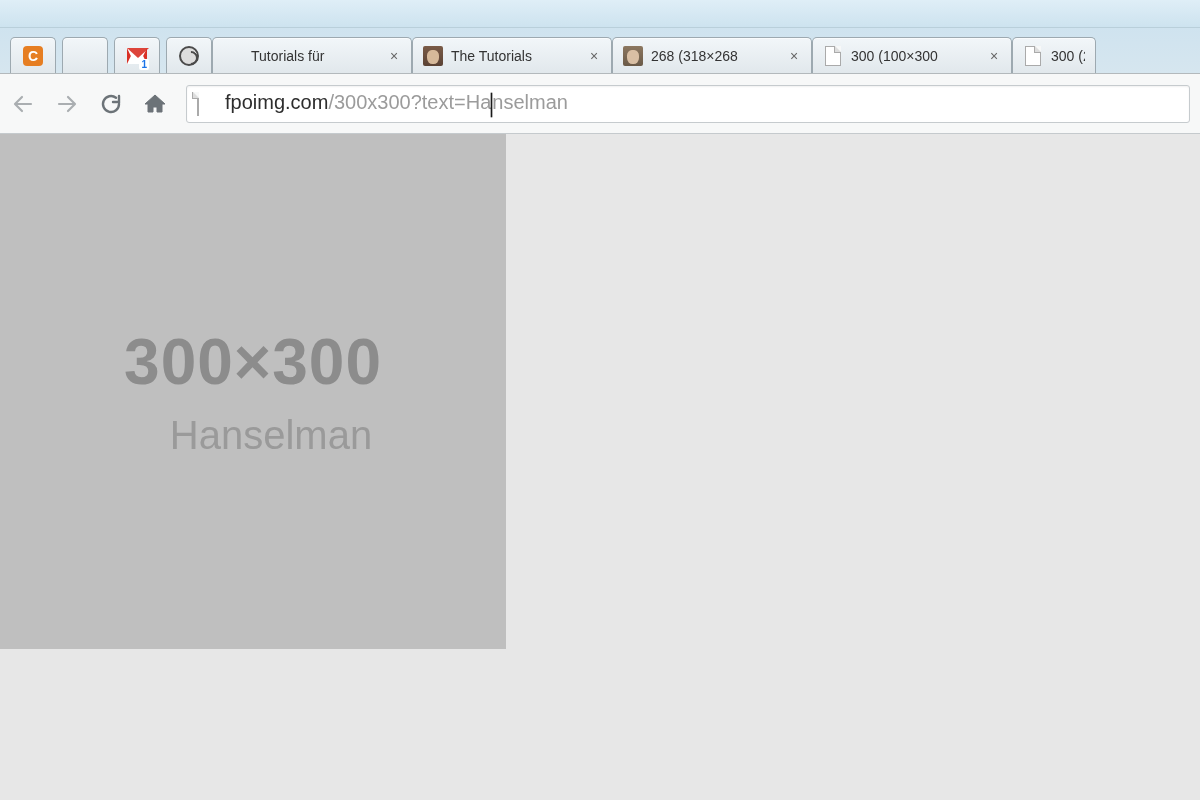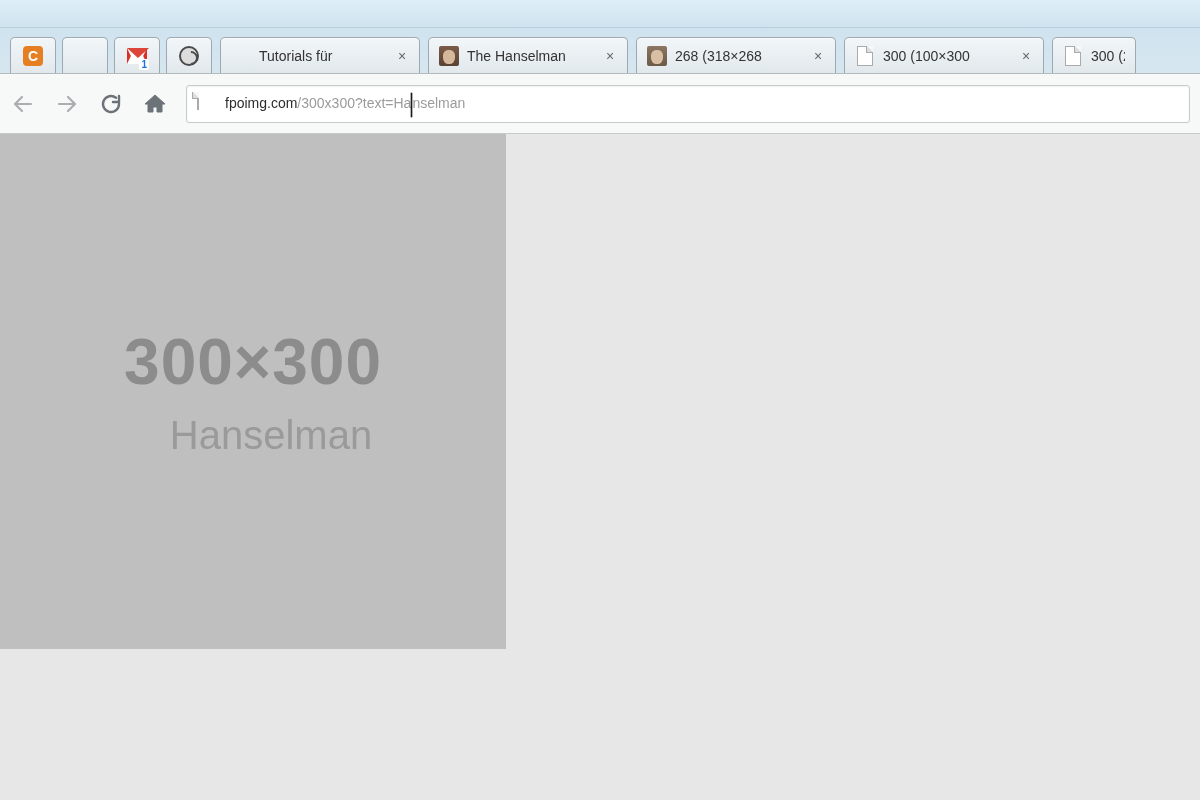--- a/index.html
+++ b/index.html
@@ -39,21 +39,21 @@
     border-top-right-radius: 5px;
     background: linear-gradient(to bottom, #f2f6f9 0%, #e1e8ec 100%);
     color: #333;
     font-size: 14px;
     white-space: nowrap;
     overflow: hidden;
     gap: 8px;
     box-shadow: inset 0 1px 0 rgba(255,255,255,0.6);
   }
   .tab.pinned { width: 46px; justify-content: center; padding: 0; }
-  .tab.regular { width: 200px; margin-left: 8px; }
+  .tab.regular { width: 200px; margin-left: 0; }
   .tab.regular.narrow { width: 84px; }
   .tab .label { flex: 1; overflow: hidden; text-overflow: clip; }
   .tab .close {
     width: 14px; height: 14px; display: flex; align-items: center; justify-content: center;
     color: #666; cursor: pointer; font-size: 14px; line-height: 1;
   }
 
   .favicon { width: 20px; height: 20px; display:flex; align-items:center; justify-content:center; flex:0 0 auto; }
 
   
@@ -149,21 +149,21 @@
   .address-bar {
     flex:1;
     height:38px;
     background:#fff;
     border:1px solid #c6cbce;
     border-radius:3px;
     display:flex;
     align-items:center;
     padding:0 10px;
     gap:10px;
-    font-size:14px;
+    font-size:20px;
     color:#3b3b3b;
     box-shadow: inset 0 1px 2px rgba(0,0,0,0.06);
     position:relative;
   }
   .address-bar .page-ico { width:18px; height:22px; flex:0 0 auto; }
   .url-host { color:#2d2d2d; }
   .url-rest { color:#9b9b9b; }
   .url-cursor {
     display:inline-block; width:1px; height:24px; background:#1a1a1a; vertical-align:middle;
     position:relative; top:1px;
@@ -248,21 +248,21 @@
       </svg>
     </span>
     <span class="label">Tutorials für</span>
     <span class="close">×</span>
   </div>
 
   <div class="tab regular">
     <span class="favicon">
         <span class="icon-face"></span>
       </span>
-    <span class="label">The Hanselman</span>
+    <span class="label">The Tutorials</span>
     <span class="close">×</span>
   </div>
 
   <div class="tab regular">
     <span class="favicon">
         <span class="icon-face2"></span>
       </span>
     <span class="label">268 (318×268</span>
     <span class="close">×</span>
   </div>

